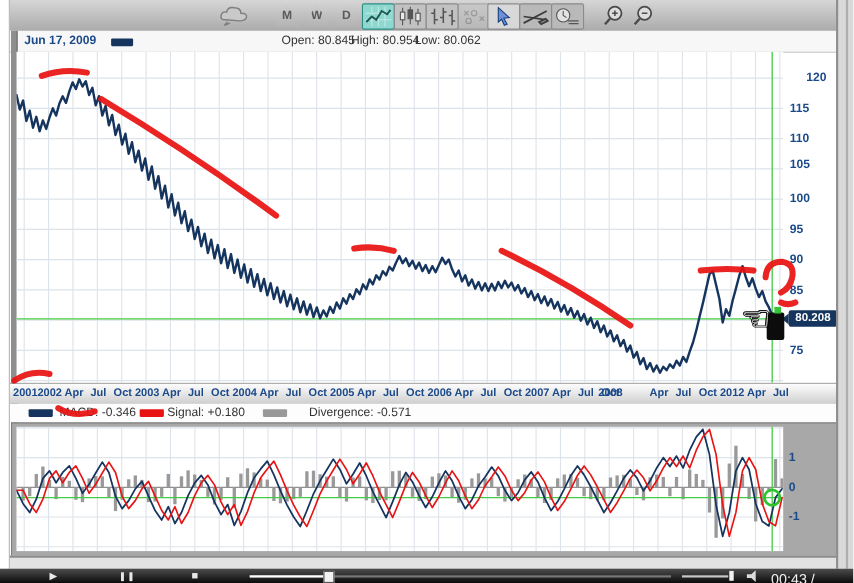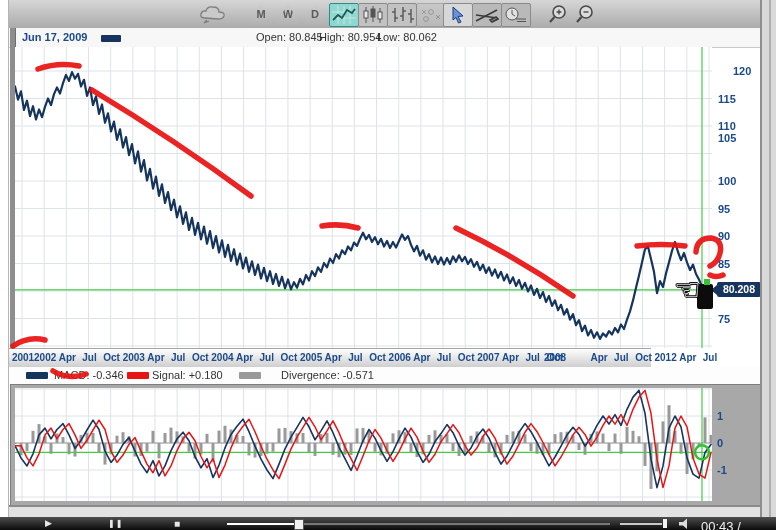--- a/index.html
+++ b/index.html
@@ -28,21 +28,21 @@
   .qopen{position:absolute;left:248px;top:3px;color:#333;}
   .qhigh{position:absolute;left:311px;top:3px;color:#333;}
   .qlow{position:absolute;left:369px;top:3px;color:#333;}
   
   .panel-left-border{position:absolute;left:10px;top:28px;width:5px;height:477px;background:#8e8e8e;border-right:1px solid #6f6f6f;}
   .main-chart{position:absolute;left:15px;top:47px;width:697px;height:301px;background:#fff;}
   .yaxis-label{position:absolute;font-size:11px;font-weight:bold;color:#1b4a8a;}
   .price-tag{position:absolute;left:717px;top:282px;width:44px;height:15px;background:#16355e;color:#fff;
              font-size:10.5px;font-weight:bold;text-align:center;line-height:15px;border-radius:2px;}
   .price-tag:before{content:"";position:absolute;left:-6px;top:3px;border:5px solid transparent;border-right:6px solid #16355e;border-left:none;}
-  .xaxis-strip{position:absolute;left:8px;top:348px;width:643px;height:18px;
+  .xaxis-strip{position:absolute;left:8px;top:348px;width:752px;height:18px;
                background:linear-gradient(#fdfdfd,#cfcfcf);border-top:1px solid #a6a6a6;border-bottom:2px solid #8a8a8a;}
   .xlabel{position:absolute;top:3px;width:30px;text-align:center;font-size:10px;font-weight:bold;color:#1b4a8a;}
   .macd-legend{position:absolute;left:8px;top:367px;width:752px;height:17px;background:#fdfdfd;font-size:11px;color:#333;}
   .lswatch{position:absolute;top:5px;width:22px;height:7px;border-radius:1px;}
   .macd-frame{position:absolute;left:10px;top:384px;width:752px;height:121px;background:#a8a8a8;border:1px solid #7d7d7d;}
   .macd-chart{position:absolute;left:15px;top:388px;width:697px;height:113px;background:#fff;}
   
   .black-box{position:absolute;left:697px;top:284px;width:16px;height:25px;background:#0c0c0c;border-radius:2px;}
   .green-tick{position:absolute;left:704px;top:279px;width:6px;height:6px;background:#35c435;}
   .hand-cursor{position:absolute;left:674px;top:272px;font-size:30px;color:#fff;
@@ -219,21 +219,21 @@
         <line x1="15" y1="346" x2="712" y2="346" stroke="#dde3ea" stroke-width="1"></line>
         <line x1="15" y1="289.856" x2="712" y2="289.856" stroke="#44cc44" stroke-width="1.2"></line>
         <line x1="702" y1="47" x2="702" y2="348" stroke="#44cc44" stroke-width="1.2"></line>
         <polyline points="15,86.4 18,99.6 21,91.4 24,110.0 27,100.7 30,116.1 33,106.2 36,119.4 39,109.5 42,117.2 45,106.8 48,98.5 51,105.1 54,94.1 57,87.5 60,93.5 63,83.1 66,74.9 69,80.9 72,72.1 75,78.7 78,73.8 81,86.4 84,79.8 87,95.8 90,87.5 93,105.1 96,96.3 99,113.9 102,104.5 105,122.7 108,113.4 111,131.5 114,121.6 117,139.8 120,129.3 123,147.5 126,137.0 129,155.1 132,144.1 135,163.4 138,151.3 141,171.6 144,160.1 147,180.5 150,168.9 153,188.7 156,176.6 159,195.9 162,184.3 165,203.0 168,192.0 171,210.1 174,199.7 177,217.3 180,206.3 183,223.9 186,212.4 189,230.0 192,217.9 195,234.9 198,222.8 201,239.3 204,226.6 207,243.7 210,231.0 213,248.1 216,236.0 219,252.5 222,240.4 225,256.9 228,244.8 231,260.8 234,249.2 237,264.6 240,253.6 243,268.5 246,257.5 249,271.8 252,261.3 255,275.0 258,264.6 261,278.4 264,267.9 267,281.1 270,271.2 273,283.9 276,274.0 279,286.0 282,276.7 285,288.3 288,279.5 291,289.4 294,282.2 297,287.7 300,278.9 303,284.4 306,275.0 309,280.5 312,271.2 315,276.1 318,267.4 321,271.8 324,263.0 327,267.4 330,258.5 333,263.0 336,254.1 339,258.5 342,250.3 345,254.1 348,246.5 351,250.3 354,242.6 357,245.9 360,238.8 363,232.7 366,239.3 369,234.9 372,242.0 375,237.1 378,244.3 381,238.8 384,246.5 387,241.0 390,248.1 393,242.0 396,247.5 399,241.0 402,234.4 405,239.9 408,236.0 411,244.8 414,251.4 417,245.9 420,255.8 423,250.3 426,259.6 429,254.1 432,262.4 435,256.4 438,264.0 441,257.5 444,264.6 447,258.0 450,264.0 453,256.4 456,261.9 459,255.3 462,261.3 465,256.9 468,264.0 471,259.1 474,266.8 477,261.9 480,270.1 483,264.6 486,272.9 489,267.4 492,275.6 495,269.5 498,277.8 501,271.8 504,280.5 507,274.5 510,283.3 513,277.3 516,286.0 519,280.0 522,288.8 525,282.8 528,291.5 531,285.5 534,294.9 537,288.8 540,298.1 543,292.1 546,302.0 549,296.0 552,305.9 555,300.4 558,310.3 561,304.8 564,314.6 567,309.1 570,319.6 573,314.1 576,325.1 579,320.1 582,331.1 585,325.6 588,335.5 591,330.0 594,337.8 597,332.3 600,338.9 603,333.4 606,336.6 609,331.1 612,334.5 615,327.9 618,332.3 621,324.5 624,329.0 627,319.6 630,311.4 633,300.4 636,287.7 639,275.6 642,262.4 645,249.2 648,246.5 651,259.1 654,271.8 657,293.2 660,281.1 663,287.1 666,273.4 669,262.4 672,250.9 675,242.0 678,252.0 681,260.2 684,253.0 687,262.4 690,270.1 693,264.6 696,274.0 699,279.5 702,286.6 703,289.9" fill="none" stroke="#16355e" stroke-width="2.2" stroke-linejoin="round" stroke-linecap="round"></polyline>
       </svg>
   </div>
   <div id="yAxisMain">
       <div class="yaxis-label" style="left: 718px; top: 65px; margin-left: 15px;">120</div>
       <div class="yaxis-label" style="left: 718px; top: 92.5px;">115</div>
       <div class="yaxis-label" style="left: 718px; top: 120px;">110</div>
-      <div class="yaxis-label" style="left: 718px; top: 132px;">105</div>
+      <div class="yaxis-label" style="left: 718px; top: 144px;">105</div>
       <div class="yaxis-label" style="left: 718px; top: 175px;">100</div>
       <div class="yaxis-label" style="left: 718px; top: 202.5px;">95</div>
       <div class="yaxis-label" style="left: 718px; top: 230px;">90</div>
       <div class="yaxis-label" style="left: 718px; top: 257.5px;">85</div>
       <div class="yaxis-label" style="left: 718px; top: 312.5px;">75</div>
     </div>
   <div class="price-tag">80.208</div>
 
   <div class="xaxis-strip">
       <div id="xAxisLabels">

